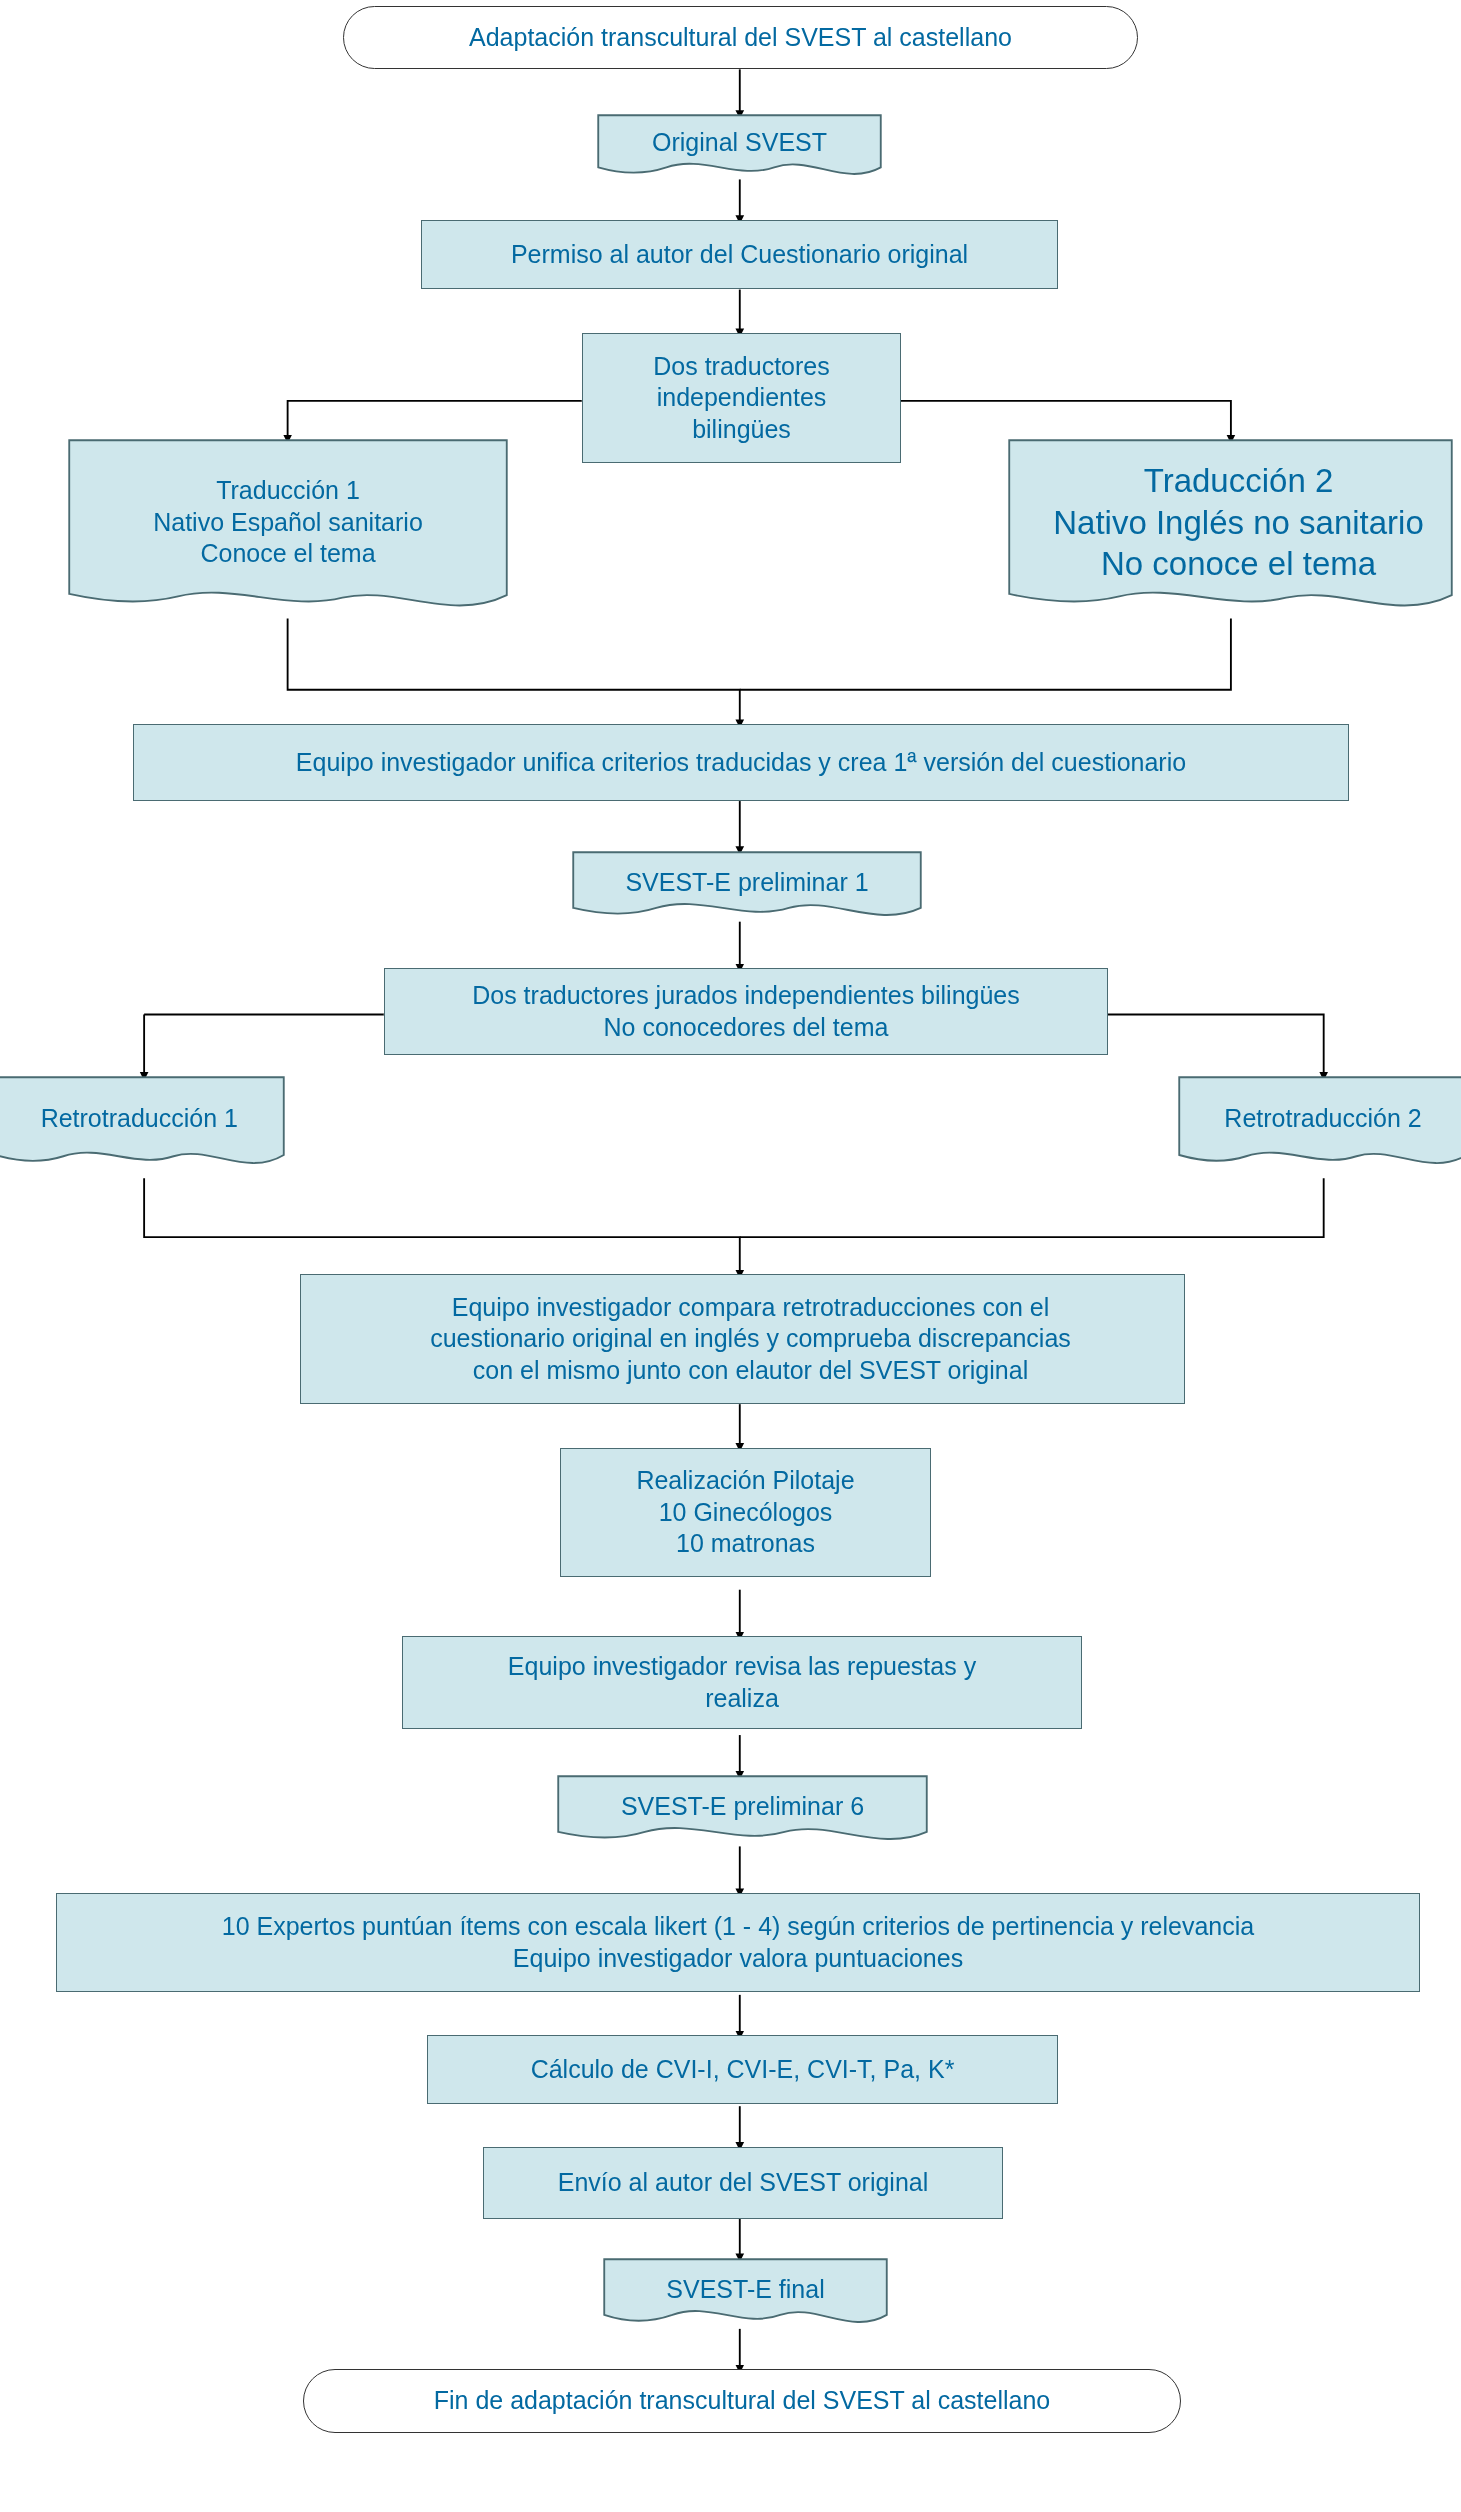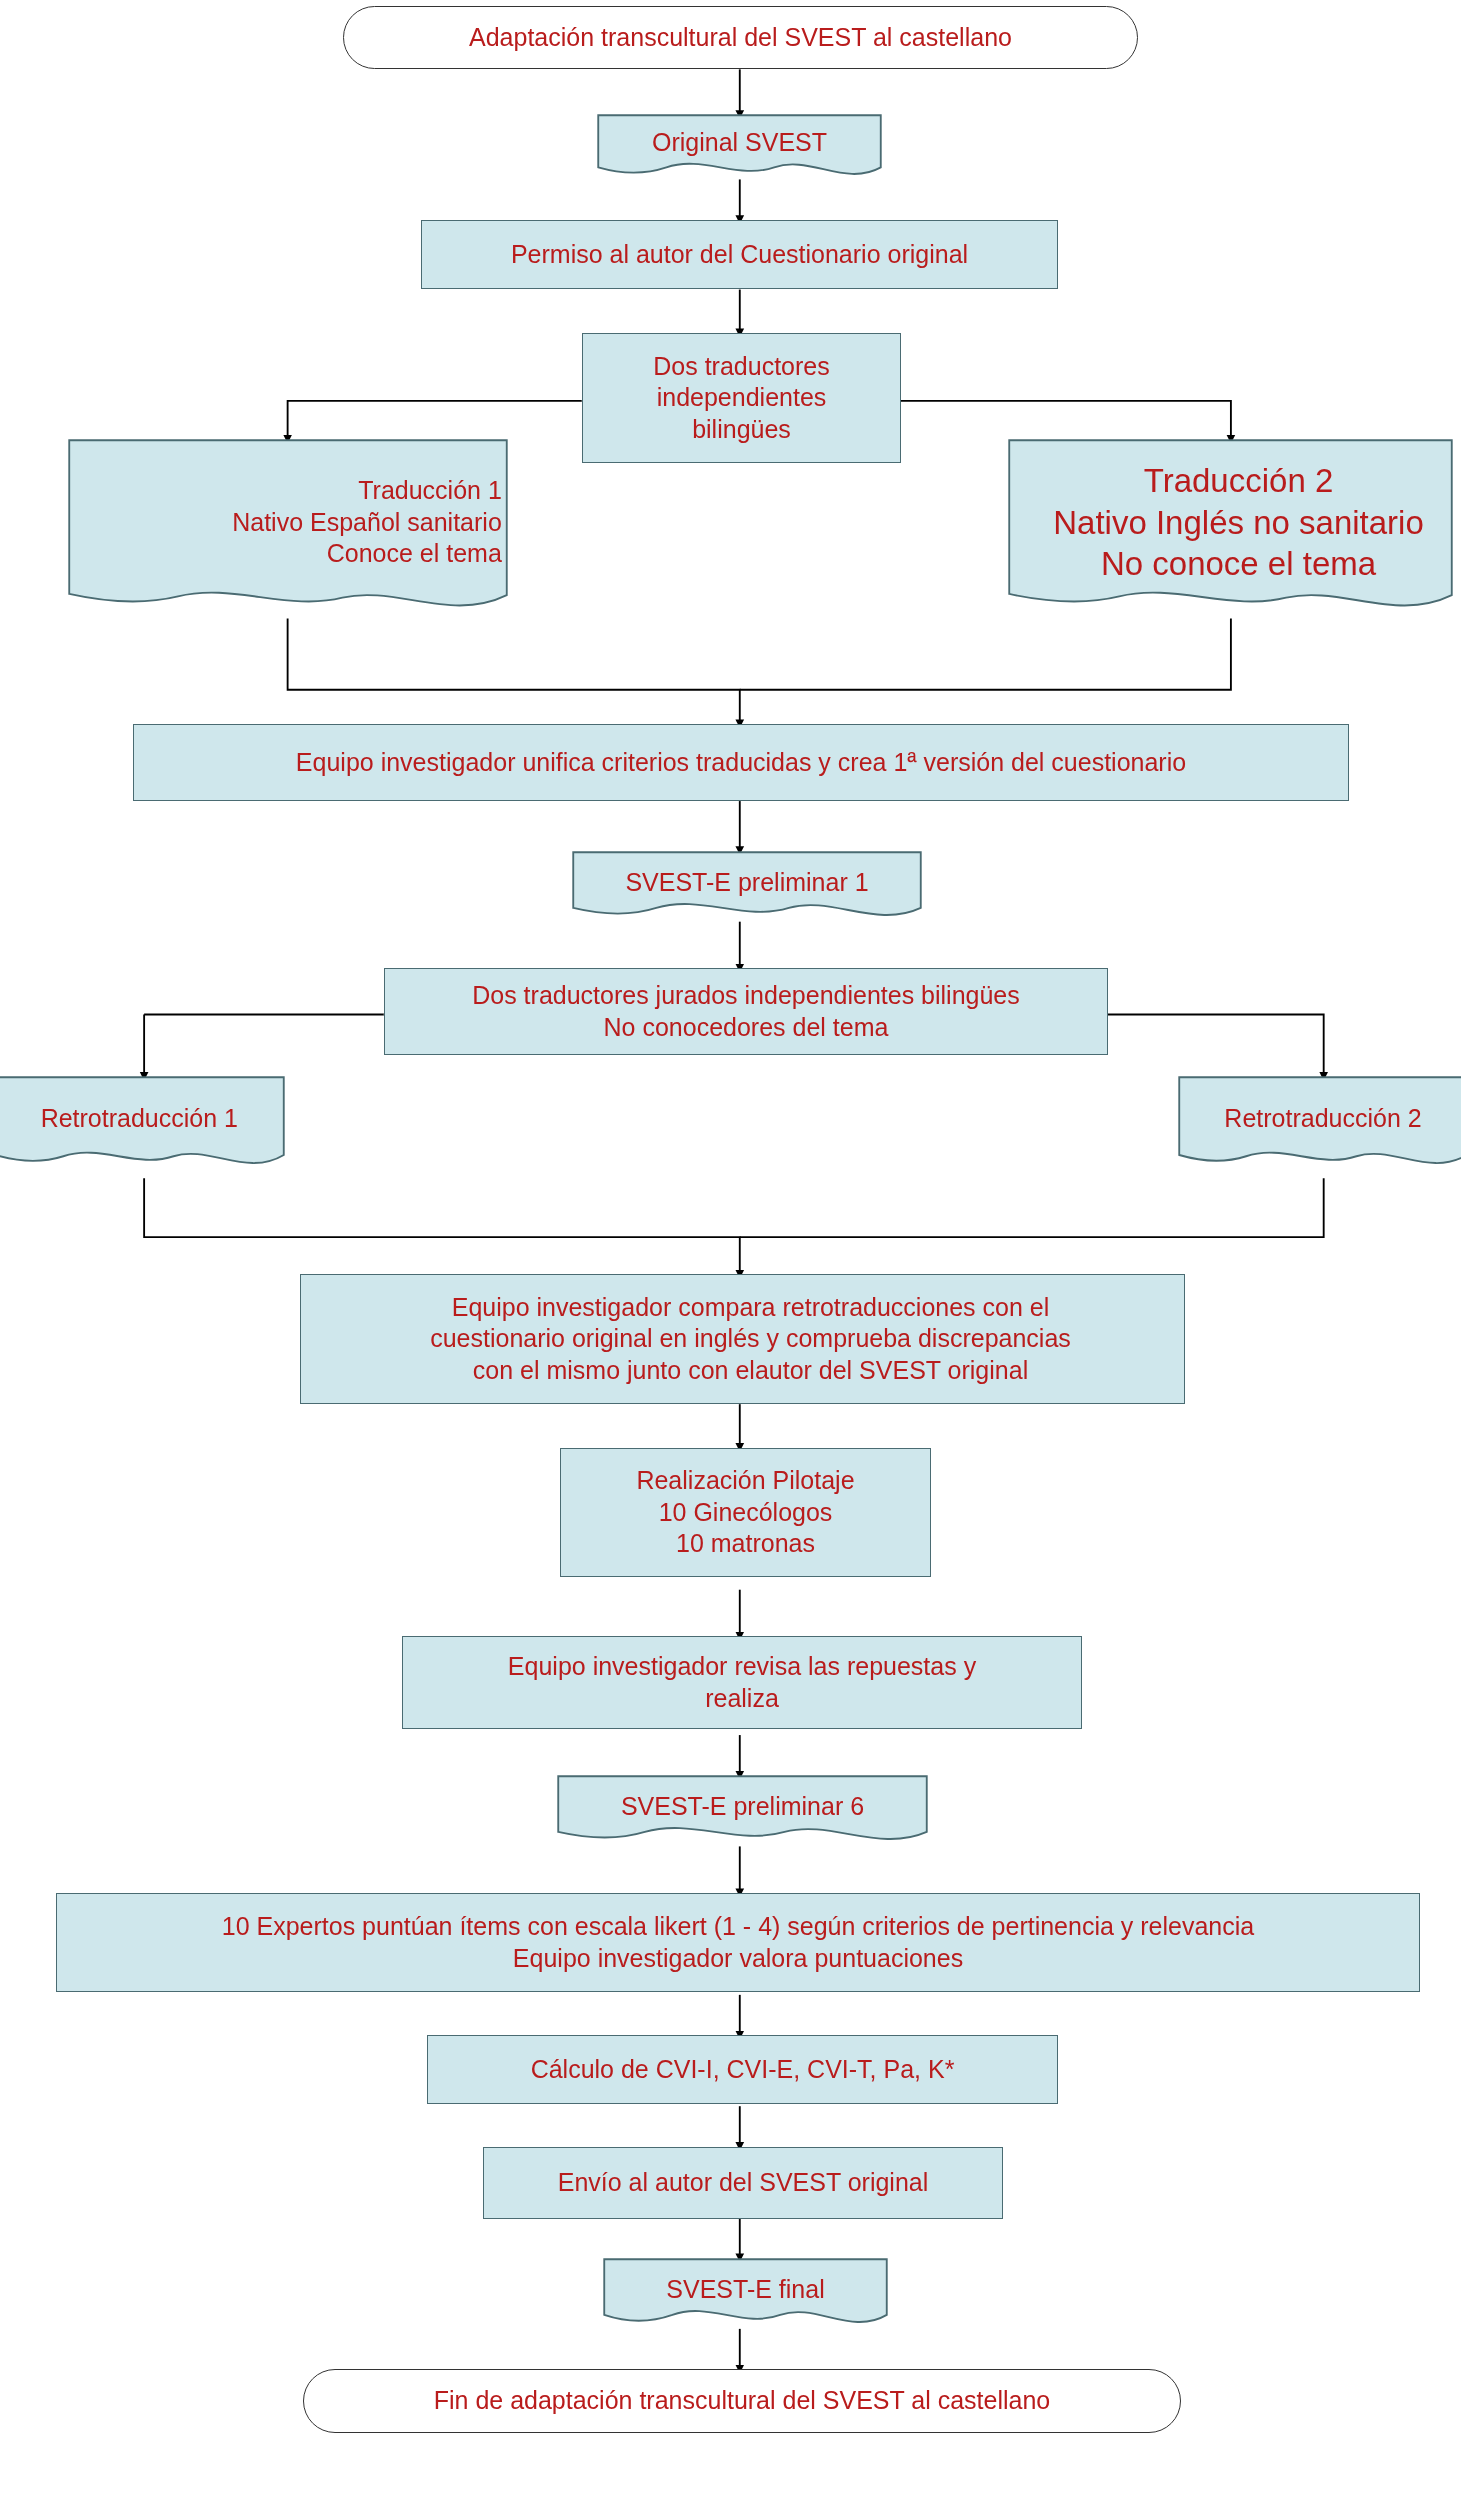--- a/index.html
+++ b/index.html
@@ -17,21 +17,21 @@
     background: #ffffff;
     overflow: hidden;
   }
   .node {
     position: absolute;
     box-sizing: border-box;
     display: flex;
     align-items: center;
     justify-content: center;
     text-align: center;
-    color: #b91c1c;
+    color: #0369a1;
     line-height: 1.26;
     white-space: pre-line;
   }
   
   .rect {
     background: #cfe7ec;
     border: 1.2px solid #4a6b72;
   }
   
   .terminator {
@@ -146,21 +146,21 @@
   <div class="node rect" style="left:421px; top:220px; width:637px; height:69px; font-size:25px;">
     <div class="label">Permiso al autor del Cuestionario original</div>
   </div>
 
   <div class="node rect" style="left:582px; top:333px; width:319px; height:130px; font-size:25px;">
     <div class="label">Dos traductores
 independientes
 bilingües</div>
   </div>
 
-  <div class="node doc" style="left:68px; top:439px; width:440px; height:181px; font-size:25px;text-align:right;">
+  <div class="node doc" style="left:68px; top:439px; width:440px; height:181px; font-size:25px;">
     <svg class="doc-shape" viewBox="0 0 712 292" preserveAspectRatio="none">
       <path d="M2,2 H710 V252 C620,296 530,236 444,256 C356,278 266,232 178,254 C120,268 56,262 2,250 Z" fill="#cfe7ec" stroke="#4a6b72" stroke-width="3"></path>
     </svg>
     <div class="doc-label" style="margin-top:-13.6px;">Traducción 1
 Nativo Español sanitario
 Conoce el tema</div>
   </div>
 
   <div class="node doc" style="left:1008px; top:439px; width:445px; height:181px; font-size:33px;padding-left:16px;">
     <svg class="doc-shape" viewBox="0 0 720 292" preserveAspectRatio="none">

